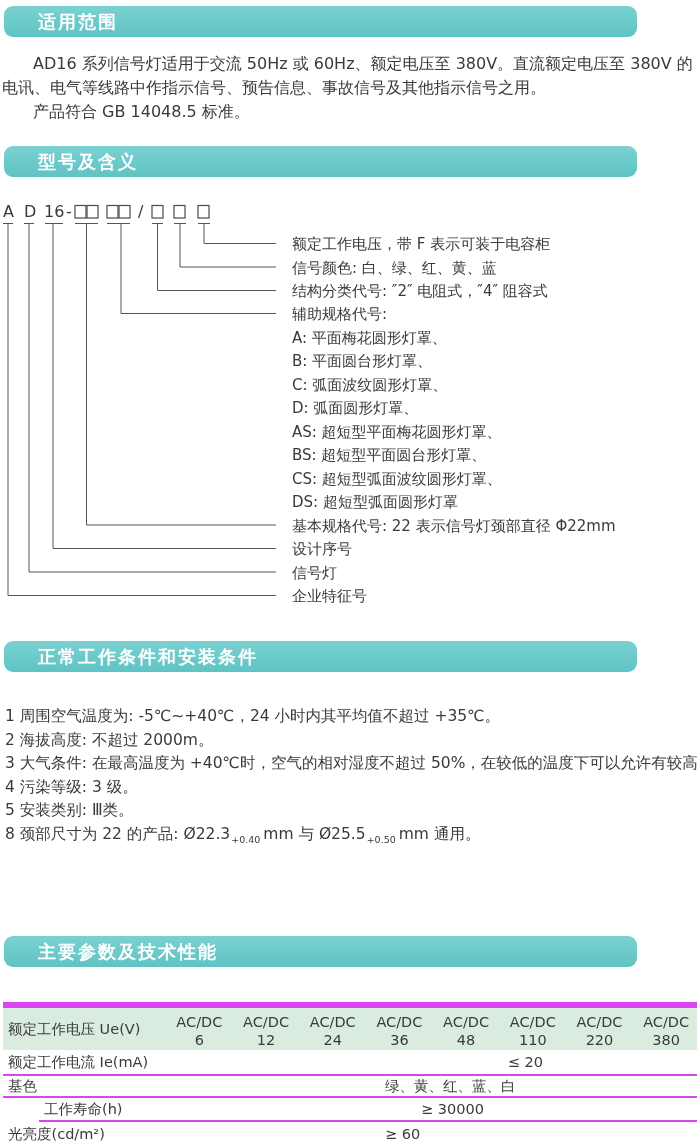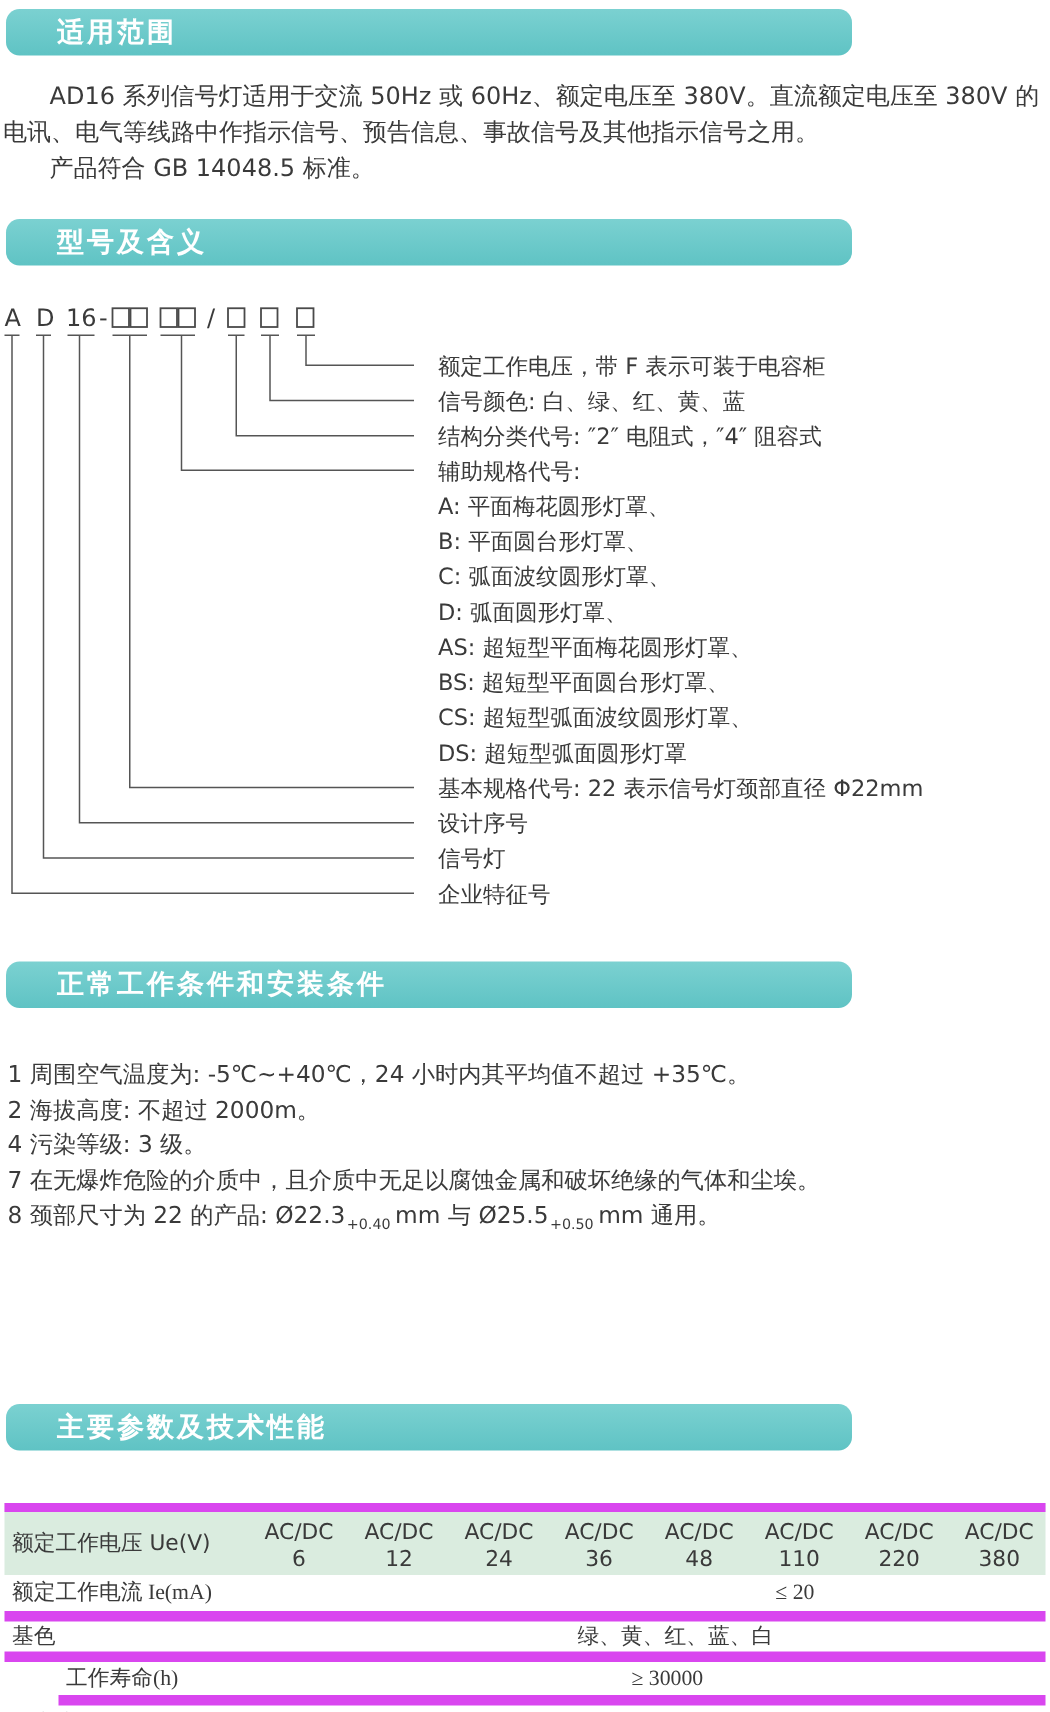--- a/index.html
+++ b/index.html
@@ -1,21 +1,21 @@
 <!DOCTYPE html>
 <html><head>
 <meta charset="utf-8">
 <style>
   html,body{margin:0;padding:0;}
   body{
     width:700px;height:1141px;position:relative;background:#fff;
     font-family:"DejaVu Sans",sans-serif;color:#3a3a3a;overflow:hidden;
   }
   .bar{
-    position:absolute;left:4px;width:564px;height:31px;box-sizing:border-box;
+    position:absolute;left:4px;width:633px;height:31px;box-sizing:border-box;
     background:linear-gradient(180deg,#7bd1d1,#5fc3c4);
     border-radius:9px;color:#ffffff;font-size:18px;font-weight:bold;
     line-height:31px;padding-left:34px;letter-spacing:2px;
   }
   #bar-scope{top:6px;}
   #bar-model{top:146px;}
   #bar-cond{top:641px;}
   #bar-params{top:936px;}
 
   .scope-text{position:absolute;top:52px;left:2px;width:696px;font-size:16px;line-height:24px;}
@@ -38,21 +38,21 @@
 
   .ptable{position:absolute;top:1002px;left:3px;width:694px;font-size:14.5px;}
   .tband{
     position:relative;height:42px;background:#daecdf;border-top:6px solid #d946ef;
   }
   .tband .rowlabel{position:absolute;left:5px;top:0;height:42px;line-height:42px;}
   .vcols{position:absolute;left:163px;top:0;display:flex;}
   .vcol{width:66.7px;text-align:center;}
   .vcol .sys{margin-top:5px;height:19px;line-height:19px;}
   .vcol .val{height:16px;line-height:16px;}
-  .trow{position:relative;border-bottom:7px solid #d946ef;font-family:Liberation Serif, serif;}
+  .trow{position:relative;border-bottom:2px solid #d946ef;}
   .trow .rowlabel{position:absolute;left:5px;top:0;}
   .trow.r1{height:24px;line-height:24px;}
   .trow.r2{height:20px;line-height:20px;}
   .trow.r3{height:22px;line-height:22px;margin-left:36px;}
   .trow.r4{height:24px;line-height:24px;}
   .trow .tvalue{position:absolute;left:382px;}
   .trow .tvalue.mid{left:468px;width:72px;text-align:right;}
 </style>
 </head>
 <body>
@@ -122,22 +122,23 @@
     <text class="dlabel" x="292" y="359">设计序号</text>
     <text class="dlabel" x="292" y="382.5">信号灯</text>
     <text class="dlabel" x="292" y="406">企业特征号</text>
   </g>
 </svg>
 
 <div class="bar" id="bar-cond">正常工作条件和安装条件</div>
 <div class="cond-list">
   <div class="cond-line">1 周围空气温度为: -5℃~+40℃，24 小时内其平均值不超过 +35℃。</div>
   <div class="cond-line">2 海拔高度: 不超过 2000m。</div>
+  <div class="cond-line">3 大气条件: 在最高温度为 +40℃时，空气的相对湿度不超过 50%，在较低的温度下可以允许有较高</div>
   <div class="cond-line">4 污染等级: 3 级。</div>
-  <div class="cond-line">7 在无爆炸危险的介质中，且介质中无足以腐蚀金属和破坏绝缘的气体和尘埃。</div>
+  <div class="cond-line">5 安装类别: Ⅲ类。</div>
   <div class="cond-line">
     <span>8 颈部尺寸为 22 的产品: </span><span>Ø22.3</span><span class="tol">
         <span>+0.4</span>
         <span>0</span>
       </span><span>mm 与 </span><span>Ø25.5</span><span class="tol">
         <span>+0.5</span>
         <span>0</span>
       </span><span>mm 通用。</span>
   </div>
 </div>

